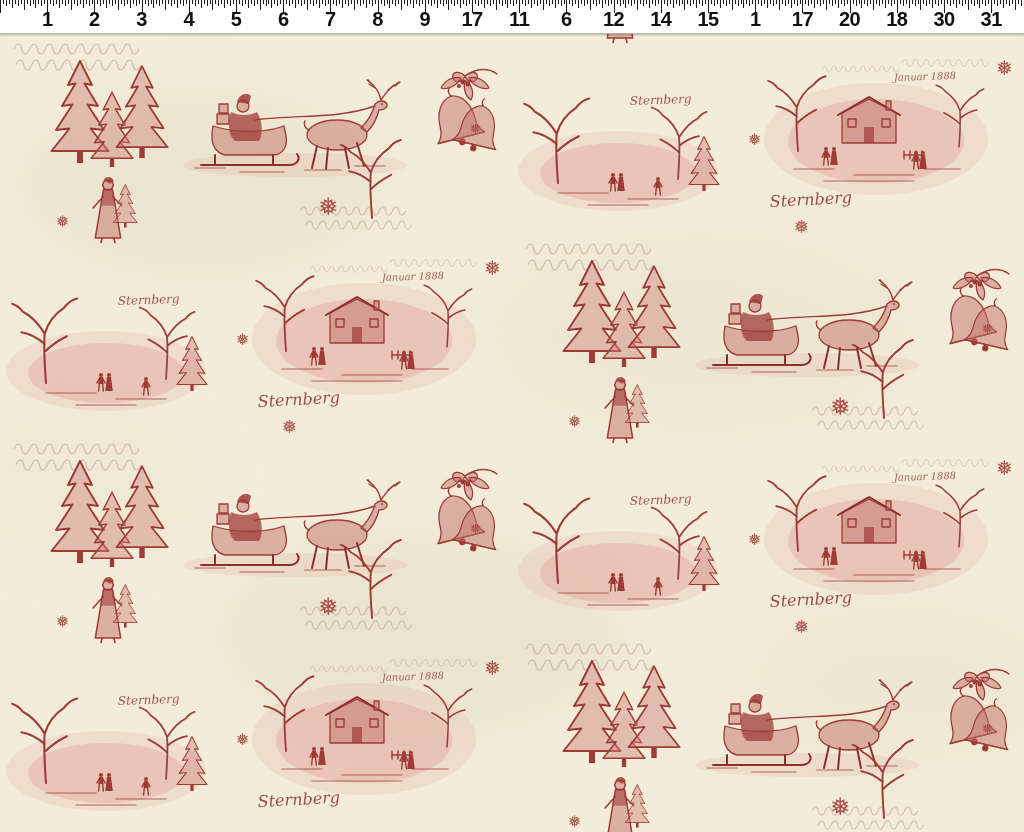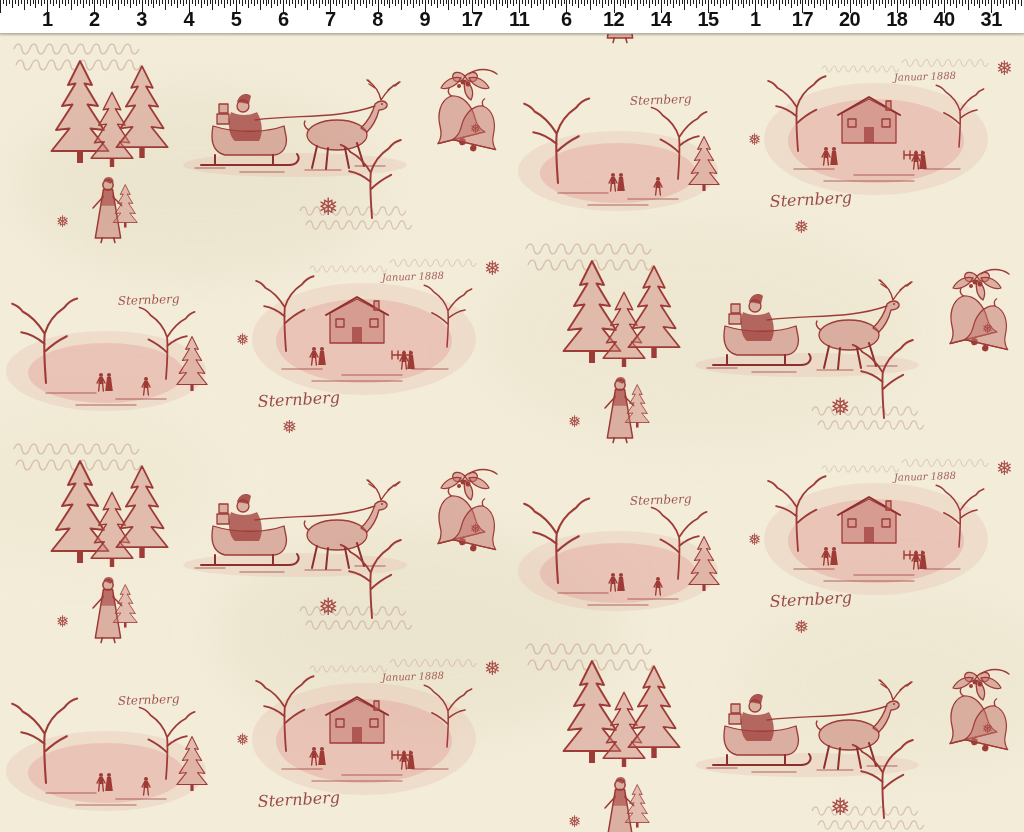--- a/index.html
+++ b/index.html
@@ -386,21 +386,21 @@
       <div class="num" style="left: 472px;">17</div>
       <div class="num" style="left: 519.2px;">11</div>
       <div class="num" style="left: 566.4px;">6</div>
       <div class="num" style="left: 613.6px;">12</div>
       <div class="num" style="left: 660.8px;">14</div>
       <div class="num" style="left: 708px;">15</div>
       <div class="num" style="left: 755.2px;">1</div>
       <div class="num" style="left: 802.4px;">17</div>
       <div class="num" style="left: 849.6px;">20</div>
       <div class="num" style="left: 896.8px;">18</div>
-      <div class="num" style="left: 944px;">40</div>
+      <div class="num" style="left: 944px;">30</div>
       <div class="num" style="left: 991.2px;">31</div>
     </div>
 
   <div class="fabric">
     <svg width="1024" height="799" viewBox="0 0 1024 799" xmlns="http://www.w3.org/2000/svg">
       <defs>
         <filter id="soft" x="-50%" y="-50%" width="200%" height="200%">
           <feGaussianBlur stdDeviation="25"></feGaussianBlur>
         </filter>
 

